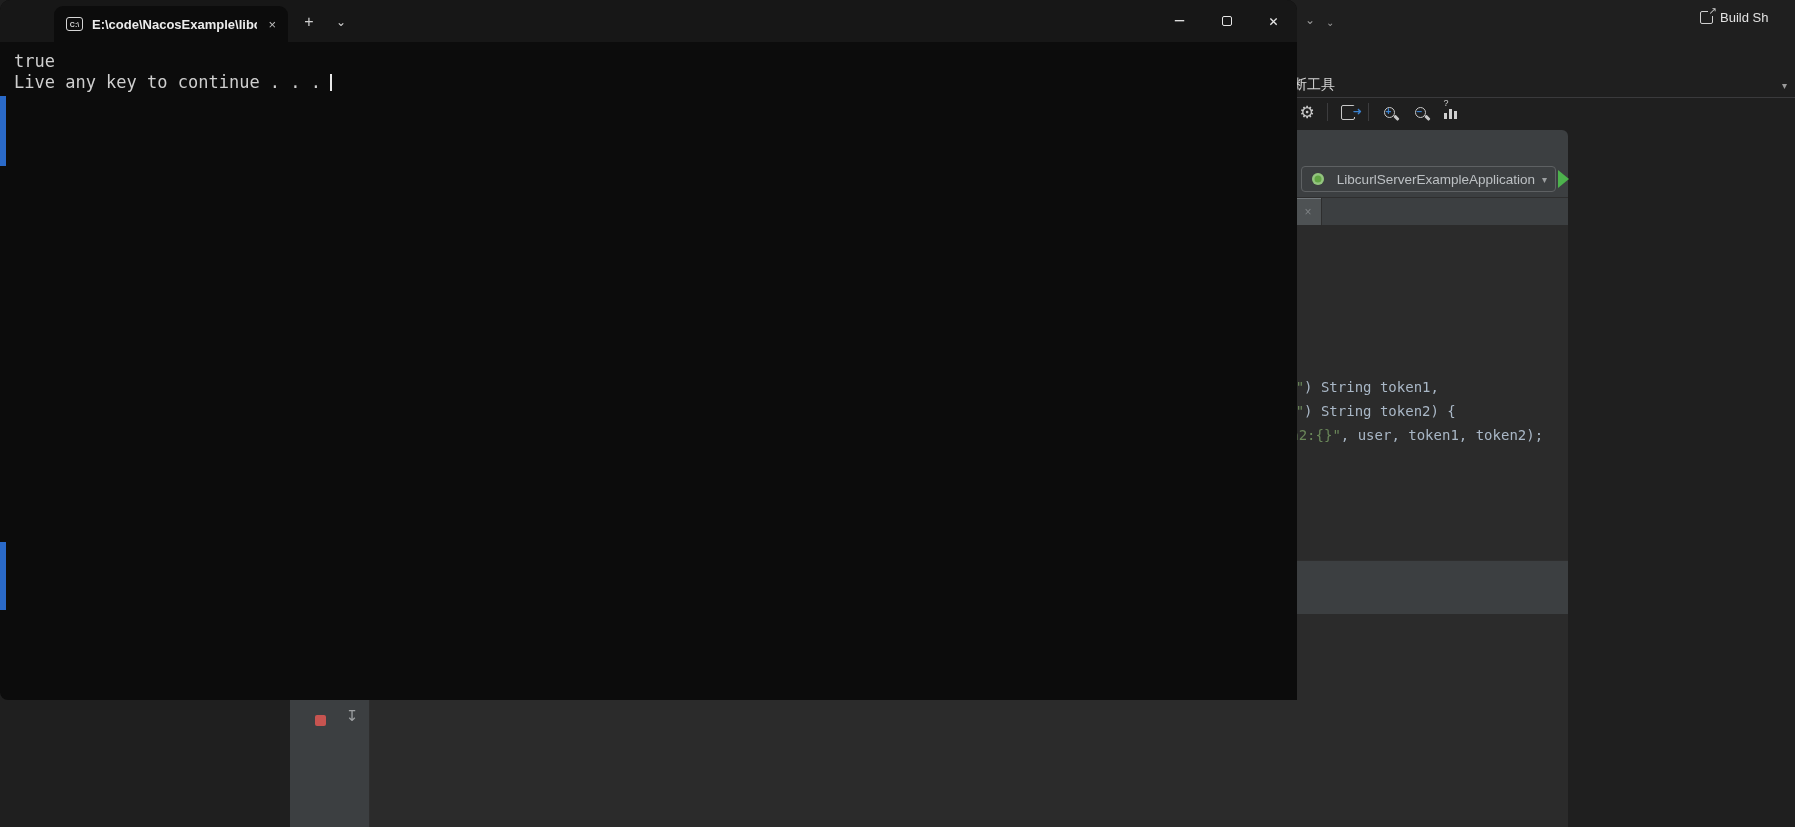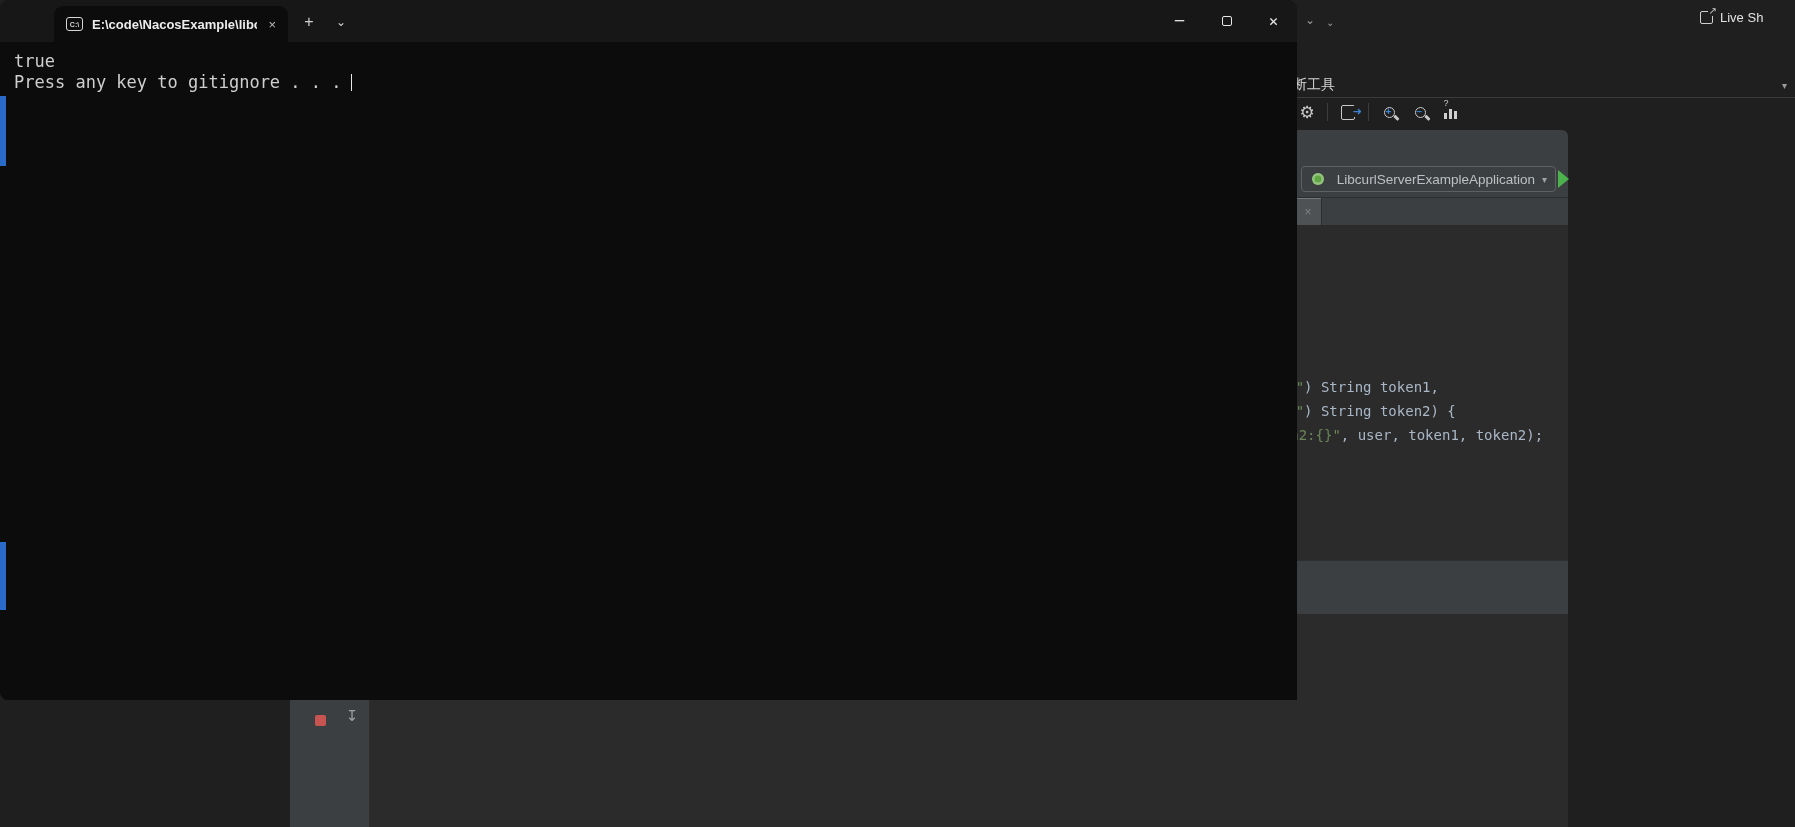--- a/index.html
+++ b/index.html
@@ -180,21 +180,21 @@
 </style>
 </head>
 <body>
 
 <div id="screen" data-interactable="false">
 
   <div class="abs vs-caret" style="left:1305px;top:13px;font-size:12px" data-interactable="true">⌄</div>
   <div class="abs vs-caret" style="left:1326px;top:17px;font-size:10px" data-interactable="true">⌄</div>
   <div id="vs-liveshare" class="abs" style="left:1700px;top:10px" data-interactable="true">
     <span class="vs-share" data-interactable="false"></span>
-    <span data-interactable="false">Live Sh</span>
+    <span data-interactable="false">Build Sh</span>
   </div>
   <div id="vs-tools-label" class="abs" style="left:1293px;top:76px" data-interactable="false">断工具</div>
   <div class="abs vs-caret" style="left:1782px;top:80px;font-size:10px" data-interactable="true">▾</div>
   <div id="vs-divider" class="abs" style="left:1288px;top:97px;width:507px" data-interactable="false"></div>
   <div id="vs-icons" class="abs" style="left:1296px;top:101px" data-interactable="false">
       <span class="vsic" data-interactable="true">
         <span class="vs-gear" data-interactable="false">⚙</span>
       </span>
       <span class="vs-sep" data-interactable="false"></span>
       <span class="vsic" data-interactable="true">
@@ -231,21 +231,21 @@
       <div id="term-controls" data-interactable="false">
         <span class="wc" data-interactable="true">─</span>
         <span class="wc" data-interactable="true">
             <span class="box" data-interactable="false"></span>
           </span>
         <span class="wc" data-interactable="true">✕</span>
       </div>
     </div>
     <div id="term-body" data-interactable="true">
       <div data-interactable="false">true</div>
-      <div data-interactable="false"><span data-interactable="false">Press any key to gitignore . . .</span><span class="cursor" data-interactable="false"></span></div>
+      <div data-interactable="false"><span data-interactable="false">Live any key to continue . . .</span><span class="cursor" data-interactable="false"></span></div>
     </div>
   </div>
 
   <div id="ide" data-interactable="false">
 
     <div id="ide-titlebar" data-interactable="false">
       <span id="ide-logo" data-interactable="false">IJ</span>
       <span id="menu-bar" data-interactable="false">
           <span class="mi" data-interactable="true">File</span>
           <span class="mi" data-interactable="true">Edit</span>

